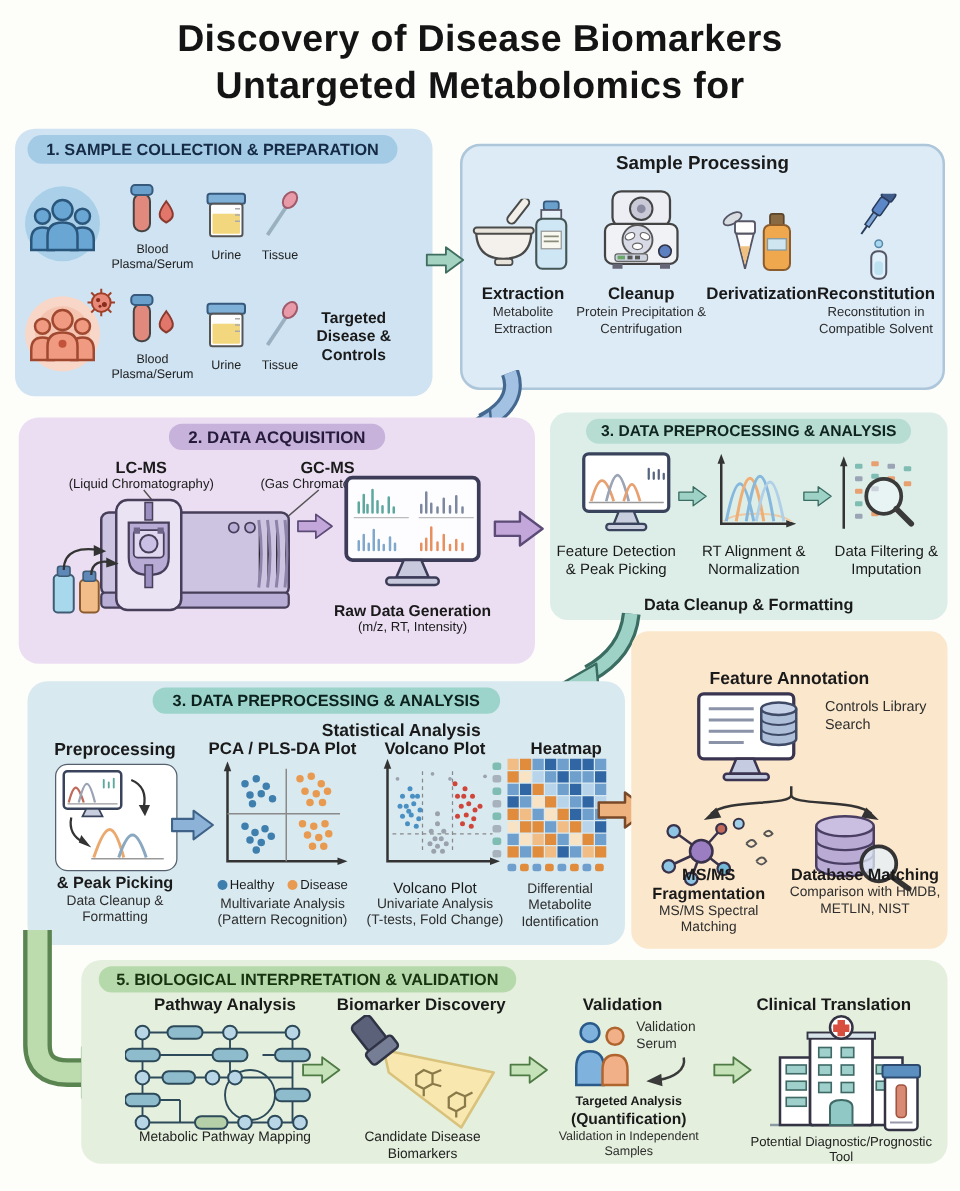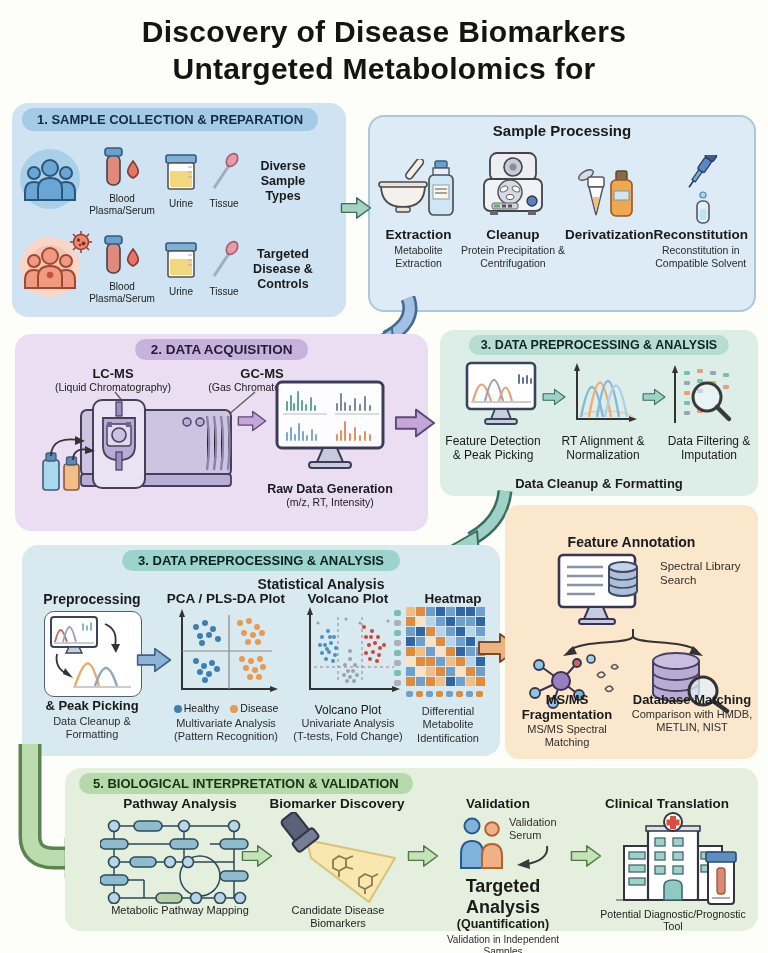--- a/index.html
+++ b/index.html
@@ -120,21 +120,20 @@
         </span>
         <span class="s1col">
           <span>
             <svg width="34" height="42" viewBox="0 0 34 42">
               <line x1="7" y1="36" x2="23" y2="12" stroke="#9ab0c0" stroke-width="3"></line>
               <ellipse cx="25" cy="8" rx="5" ry="7" transform="rotate(35 25 8)" fill="#e89aa8" stroke="#a05a6a" stroke-width="1.6"></ellipse>
             </svg>
           </span>
           <span class="lbl">Tissue</span>
         </span>
-        <span class="s1big">Diverse Sample Types</span>
       </div>
       <div class="s1row">
         <span style="position:relative">
           <svg width="64" height="64" viewBox="0 0 64 64">
             <circle cx="32" cy="32" r="30" fill="#f8d7c8"></circle>
             <circle cx="32" cy="32" r="22" fill="#f4bda8" opacity=".7"></circle>
             <g fill="#f09a82" stroke="#a04830" stroke-width="2">
               <circle cx="16" cy="26" r="6"></circle>
                 <path d="M7 53 V45 Q7 35 16 35 Q25 35 25 45 V53 Z"></path>
               <circle cx="48" cy="26" r="6"></circle>
@@ -673,21 +672,21 @@
       <rect x="8" y="2" width="76" height="52" rx="4" fill="#fff" stroke="#3a3450" stroke-width="2.6"></rect>
       <path d="M16 14 h36 M16 23 h36 M16 32 h36 M16 41 h28" stroke="#8a93a8" stroke-width="2.4"></path>
       <g transform="translate(56,8)">
         <path d="M2 6 V30 A14 5 0 0 0 30 30 V6" fill="#aebfda" stroke="#3f4a66" stroke-width="2"></path>
         <ellipse cx="16" cy="6" rx="14" ry="5" fill="#c5d2e8" stroke="#3f4a66" stroke-width="2"></ellipse>
         <path d="M2 14 A14 5 0 0 0 30 14 M2 22 A14 5 0 0 0 30 22" fill="none" stroke="#3f4a66" stroke-width="1.6"></path>
       </g>
       <path d="M38 54 h14 l5 12 h-24 Z" fill="#c5cbe0" stroke="#3a3450" stroke-width="2"></path>
       <rect x="28" y="66" width="36" height="5" rx="2.5" fill="#c5cbe0" stroke="#3a3450" stroke-width="2"></rect>
     </svg>
-    <div class="abs desc" style="left:155px;top:54px;width:86px;font-size:11.5px">Spectral Library Search</div>
+    <div class="abs desc" style="left:155px;top:54px;width:86px;font-size:11.5px">Controls Library Search</div>
     <svg class="abs" style="left:28px;top:122px;width:200px;height:32px" viewBox="0 0 200 32">
       <path d="M100 2 v7 C100 18 48 12 36 24 M100 9 C100 18 152 12 164 24" stroke="#333" stroke-width="2" fill="none"></path>
       <polygon points="40,19 30,29 44,27" fill="#333"></polygon>
       <polygon points="160,19 170,29 156,27" fill="#333"></polygon>
     </svg>
     <svg class="abs" style="left:16px;top:148px;width:100px;height:58px" viewBox="0 0 100 58">
       <g stroke="#39324a" stroke-width="2">
         <line x1="40" y1="28" x2="18" y2="12"></line>
           <line x1="40" y1="28" x2="14" y2="40"></line>
         <line x1="40" y1="28" x2="56" y2="10"></line>
@@ -794,21 +793,21 @@
       <path d="M4 52 V38 Q4 25 15 25 Q26 25 26 38 V52 Z" fill="#7fb2dc" stroke="#2a5a8a" stroke-width="2"></path>
       <circle cx="35" cy="13" r="6.8" fill="#f2b088" stroke="#b0652f" stroke-width="2"></circle>
       <path d="M25 52 V40 Q25 28 35 28 Q45 28 45 40 V52 Z" fill="#f2b088" stroke="#b0652f" stroke-width="2"></path>
     </svg>
     <div class="abs desc" style="left:444px;top:48px;width:78px;font-size:11px;line-height:1.15">Validation Serum</div>
     <svg class="abs" style="left:448px;top:76px;width:40px;height:28px" viewBox="0 0 40 28">
       <path d="M34 2 C36 12 26 18 14 20" stroke="#3a3a3a" stroke-width="2" fill="none"></path>
       <polygon points="16,15 4,21 17,25" fill="#3a3a3a"></polygon>
     </svg>
     <div class="abs c" style="left:372px;top:108px;width:132px">
-      <div class="b" style="font-size:18px;line-height:1.15">Targeted Analysis</div>
+      <div class="b" style="font-size:10px;line-height:1.15">Targeted Analysis</div>
       <div class="b" style="font-size:12.5px;line-height:1.15">(Quantification)</div>
       <div class="desc" style="font-size:10px;line-height:1.18;margin-top:2px">Validation in Independent Samples</div>
     </div>
 
     <svg class="abs" style="left:505px;top:74px;width:32px;height:28px" viewBox="0 0 44 34">
         <path class="ar-green" d="M2 11 H23 V3 L42 17 L23 31 V23 H2 Z"></path>
       </svg>
 
     <svg class="abs" style="left:545px;top:44px;width:130px;height:94px" viewBox="0 0 130 94">
       <line x1="6" y1="88" x2="124" y2="88" stroke="#8a9aa5" stroke-width="2"></line>

